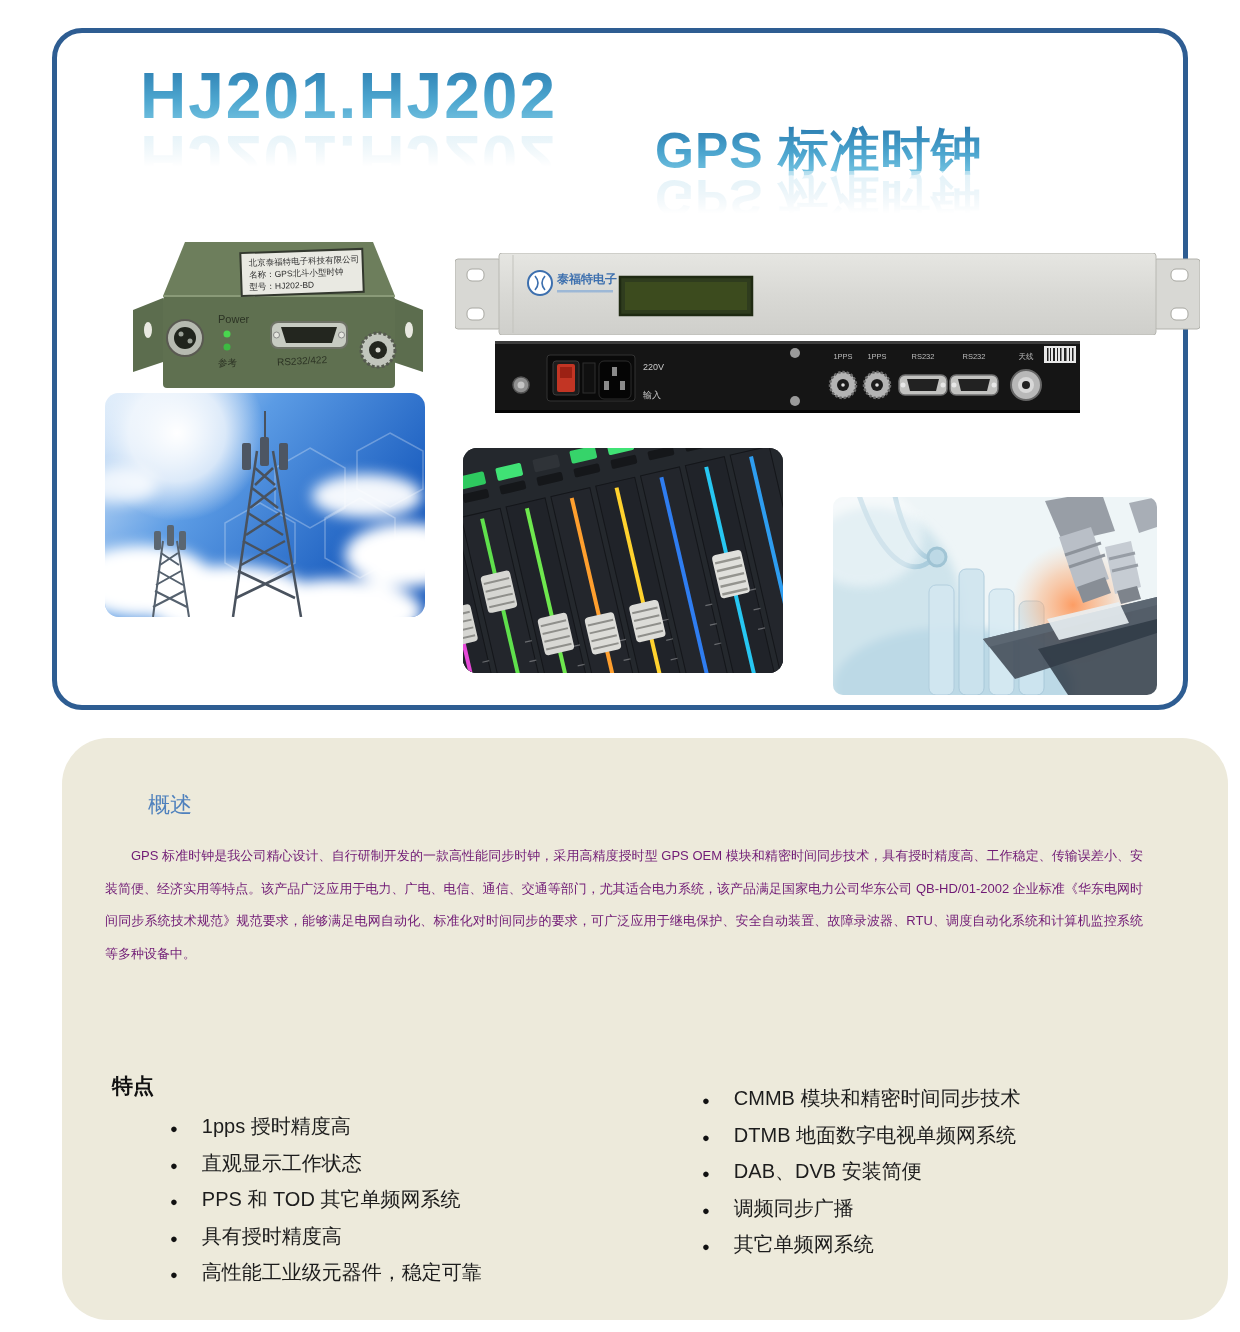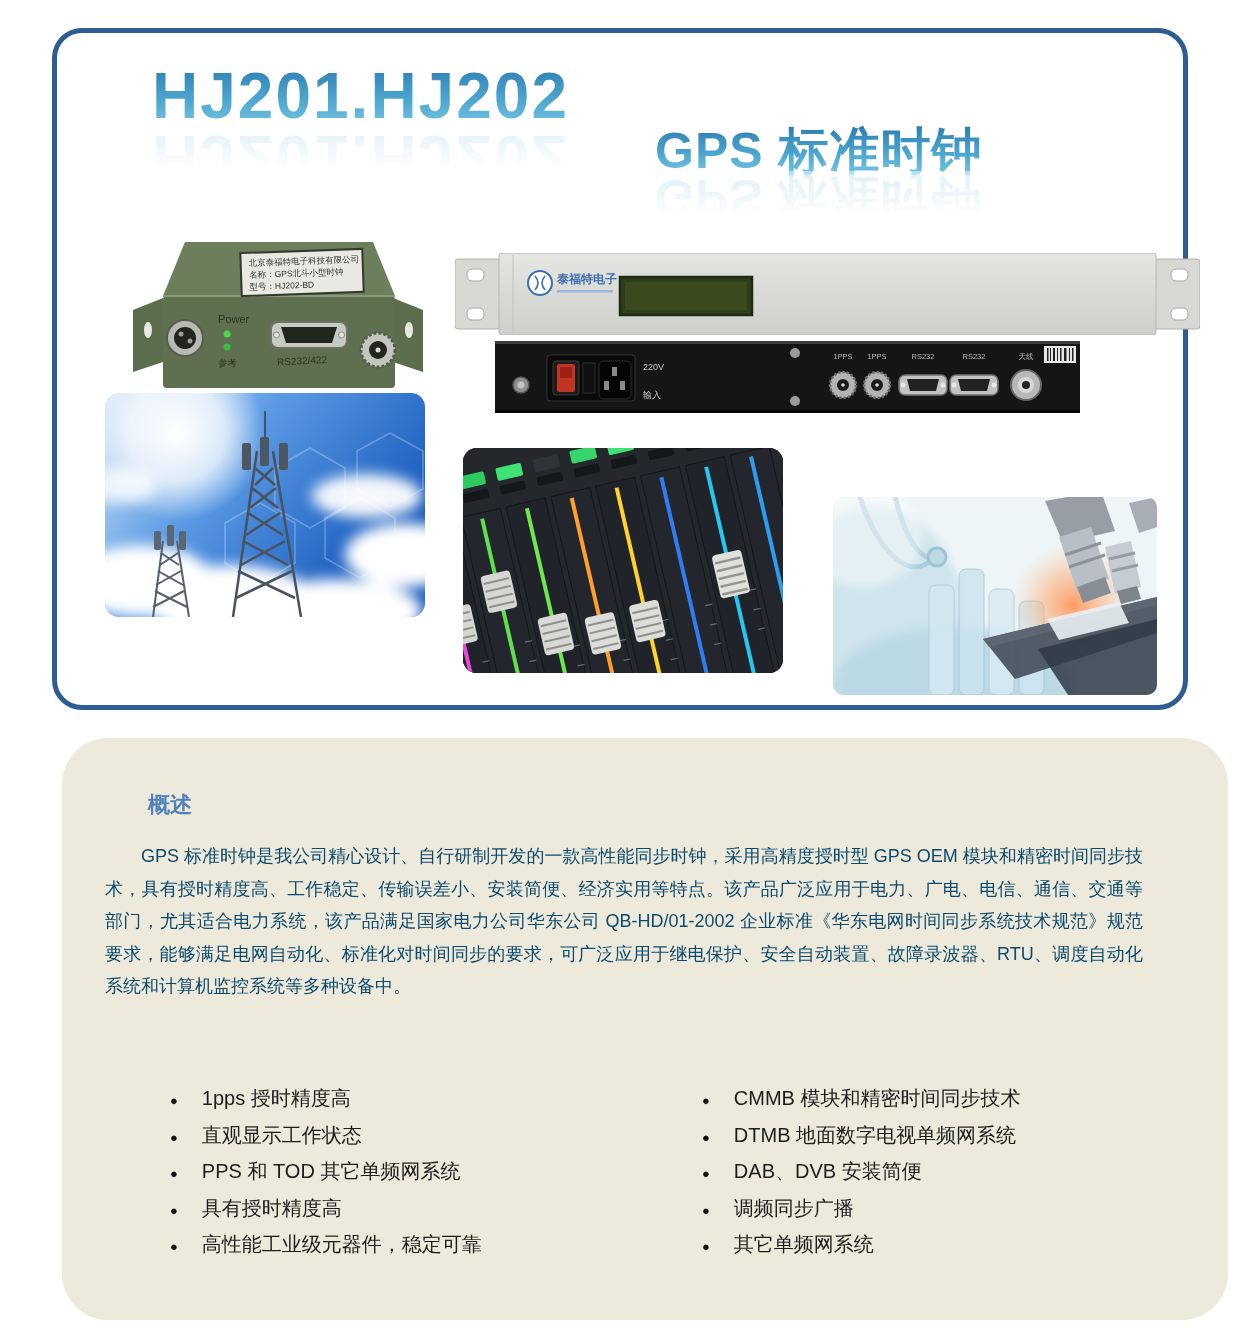--- a/index.html
+++ b/index.html
@@ -13,42 +13,42 @@
   .wordart { position:absolute; }
   .wa-text { font-weight:bold; line-height:1.04; white-space:nowrap;
     background:linear-gradient(180deg,#2a7cb0 0%,#4da6cf 55%,#7cc8e4 100%);
     -webkit-background-clip:text; background-clip:text;
     -webkit-text-fill-color:transparent; color:#4796c2; }
   .wa-refl { position:relative; height:52px; overflow:hidden; margin-top:-6px; }
   .wa-refl .wa-text { transform:scaleY(-1); opacity:.38; }
   .wa-fade { position:absolute; inset:0;
     background:linear-gradient(180deg,rgba(255,255,255,.45) 0%,#ffffff 82%); }
 
-  .model-title-pos { left:95px; top:30px; }
+  .model-title-pos { left:83px; top:30px; }
   .model-title-pos .wa-text { font-size:64px; letter-spacing:2px; }
   .product-title-pos { left:598px; top:92px; }
   .product-title-pos .wa-text { font-size:50px; letter-spacing:1px; }
 
   .photo { position:absolute; display:block; }
   .rounded { border-radius:14px; overflow:hidden; }
 
   .pos-small-clock { left:66px; top:177px; width:310px; height:185px; }
   .pos-front-rack  { left:398px; top:220px; width:745px; height:82px; }
   .pos-rear-rack   { left:438px; top:308px; width:585px; height:72px; }
   .pos-sky   { left:48px;  top:360px; width:320px; height:224px; }
   .pos-mixer { left:406px; top:415px; width:320px; height:225px; }
   .pos-lab   { left:776px; top:464px; width:324px; height:198px; border-radius:10px; }
 
   
   .info-panel { position:absolute; left:62px; top:738px; width:1166px; height:582px;
     background:#edeadb; border-radius:46px; }
   .overview-heading { position:absolute; left:86px; top:52px;
-    font-size:22px; font-weight:bold; color:#4f81bd; }
+    font-size:22px; font-weight:normal; color:#4f81bd; }
   .overview-paragraph { position:absolute; left:43px; top:102px; width:1038px;
-    font-size:18px; line-height:32.6px; color:#0c4a6e;
+    font-size:13px; line-height:32.6px; color:#701a75;
     text-align:justify; text-indent:2em; }
 
   .list-section { position:absolute; top:334px; }
   .features-pos { left:50px; width:520px; }
   .applications-pos { left:582px; width:540px; }
   .list-heading { font-size:21px; font-weight:bold; color:#111111; }
   .bullet-list { list-style:none; margin-top:16px; }
   .bullet-list li { display:flex; align-items:baseline; padding-left:58px;
     font-size:20px; color:#1c1c1c; margin-bottom:13px; line-height:20.5px; }
   .bullet-list li .dot { font-size:13px; color:#111; margin-right:24px; flex:0 0 auto; }
@@ -407,20 +407,21 @@
 
 </div>
 
 <div class="info-panel">
 
   <div class="overview-heading">概述</div>
 
   <p class="overview-paragraph">GPS 标准时钟是我公司精心设计、自行研制开发的一款高性能同步时钟，采用高精度授时型 GPS OEM 模块和精密时间同步技术，具有授时精度高、工作稳定、传输误差小、安装简便、经济实用等特点。该产品广泛应用于电力、广电、电信、通信、交通等部门，尤其适合电力系统，该产品满足国家电力公司华东公司 QB-HD/01-2002 企业标准《华东电网时间同步系统技术规范》规范要求，能够满足电网自动化、标准化对时间同步的要求，可广泛应用于继电保护、安全自动装置、故障录波器、RTU、调度自动化系统和计算机监控系统等多种设备中。</p>
 
   <div class="list-section features-pos">
+    <div class="list-heading">特点</div>
     <ul class="bullet-list">
       <li>
           <span class="dot">●</span>
           <span>1pps 授时精度高</span>
         </li>
       <li>
           <span class="dot">●</span>
           <span>直观显示工作状态</span>
         </li>
       <li>

